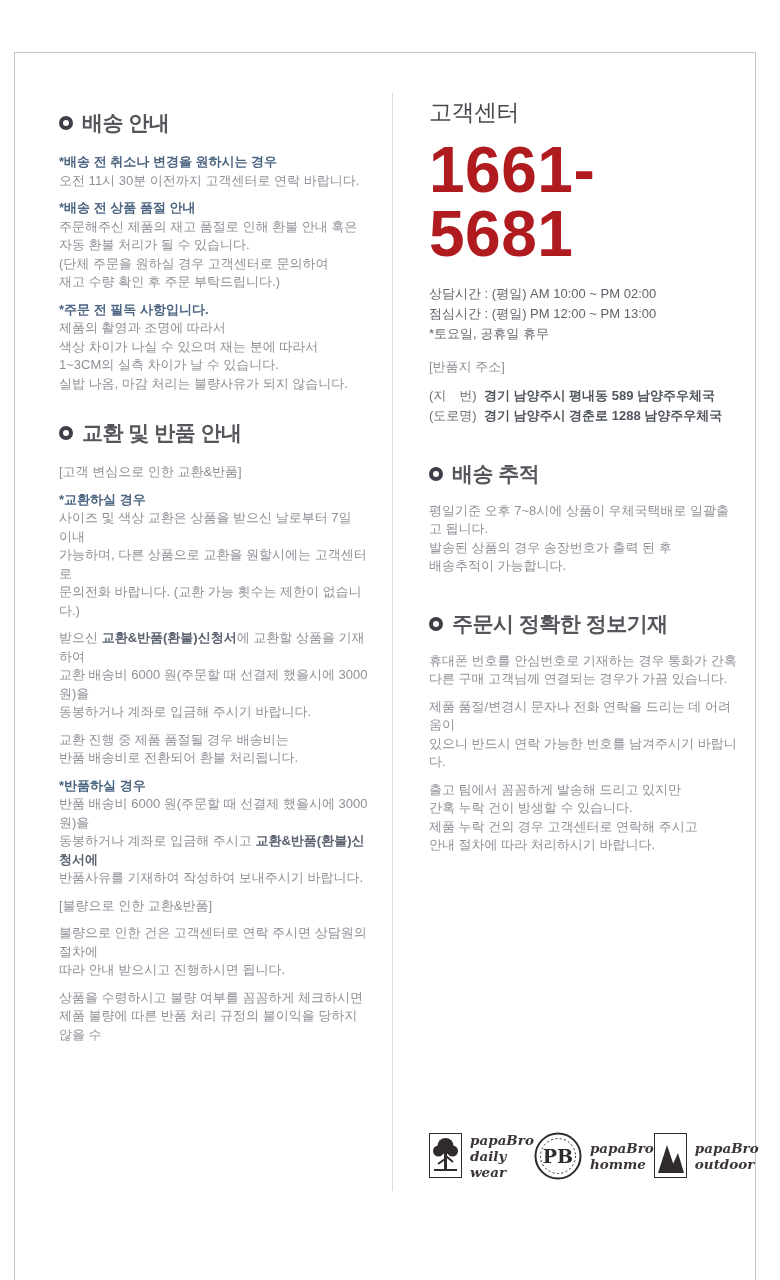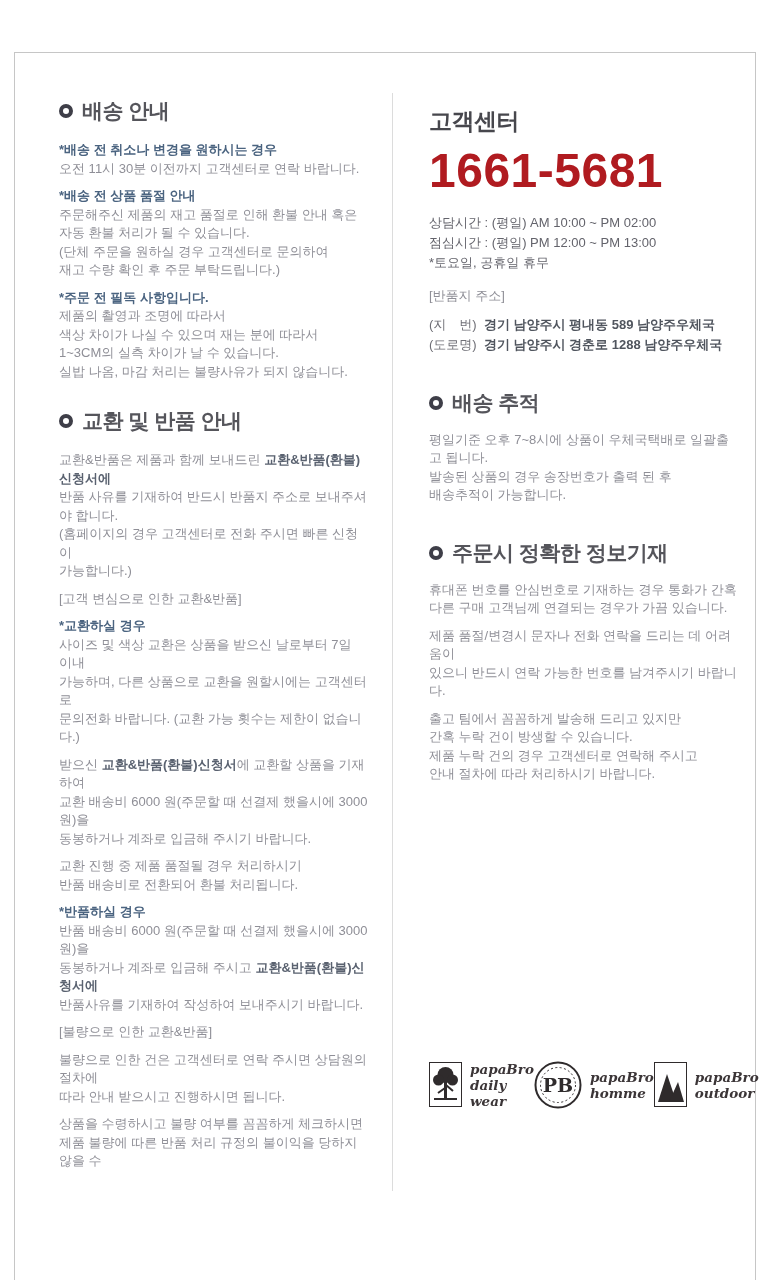--- a/index.html
+++ b/index.html
@@ -6,37 +6,37 @@
   body{width:780px;height:1280px;overflow:hidden;position:relative;
        font-family:"Liberation Sans","DejaVu Sans",sans-serif;}
   .panel{position:absolute;left:14px;top:52px;width:742px;height:1400px;
          border:1px solid #c6c6c6;background:#fff;box-sizing:border-box;}
   .divider{position:absolute;left:377px;top:40px;width:1px;height:1098px;background:#dcdcdc;}
   .col{position:absolute;top:0;box-sizing:border-box;}
   .col-left{left:0;width:377px;padding:44px 24px 40px 44px;}
   .col-right{left:377px;width:364px;padding:44px 18px 40px 37px;}
 
   .sec-h{display:flex;align-items:center;gap:9px;margin:26px 0 16px;}
-  .col-left .sec-h:first-child{margin-top:0;}
+  .col-left .sec-h:first-child{margin-top:12px;}
   .col-right .sec-h{margin:34px 0 14px;gap:9px;}
   .bullet{width:6px;height:6px;border:4px solid #3e3e48;border-radius:50%;
           display:inline-block;background:#fff;flex:0 0 auto;}
   .sec-h-text{font-size:21px;font-weight:700;color:#55555b;letter-spacing:-0.5px;}
 
   .para{margin:0 0 9px;font-size:13px;line-height:18.5px;color:#8f8f97;
         white-space:pre-wrap;}
   .b{color:#5a6270;font-weight:700;}
   .bb{color:#4b6480;font-weight:700;}
   .dark{color:#63636b;line-height:20px;}
   .mt14{margin-top:14px;}
   .addr{color:#6e6e75;line-height:20px;}
   .addr .b{color:#50555e;}
 
-  .cs-title{font-size:23px;font-weight:700;color:#47474d;margin:9px 0 10px;letter-spacing:-0.5px;}
-  .phone{font-size:48px;font-weight:700;color:#b01b20;letter-spacing:0.5px;
+  .cs-title{font-size:23px;font-weight:400;color:#47474d;margin:0 0 10px;letter-spacing:-0.5px;}
+  .phone{font-size:64px;font-weight:700;color:#b01b20;letter-spacing:0.5px;
          line-height:1;margin:4px 0 18px;}
 
   .logo-spacer{height:268px;}
   .logos{display:flex;align-items:center;}
   .logo{display:flex;align-items:center;gap:8px;}
   .licon{display:inline-flex;flex:0 0 auto;}
   .ltext{font-family:"DejaVu Serif","Liberation Serif",serif;font-style:italic;
          font-weight:700;font-size:13.5px;line-height:16px;color:#3b3537;}
   .ltext span{display:block;}
 </style>
@@ -51,25 +51,24 @@
         <span class="bullet"></span>
         <span class="sec-h-text">배송 안내</span>
       </div>
       <p class="para"><span class="bb">*배송 전 취소나 변경을 원하시는 경우</span><br><span>오전 11시 30분 이전까지 고객센터로 연락 바랍니다.</span></p>
       <p class="para"><span class="bb">*배송 전 상품 품절 안내</span><br><span>주문해주신 제품의 재고 품절로 인해 환불 안내 혹은</span><br><span>자동 환불 처리가 될 수 있습니다.</span><br><span>(단체 주문을 원하실 경우 고객센터로 문의하여</span><br><span>재고 수량 확인 후 주문 부탁드립니다.)</span></p>
       <p class="para"><span class="bb">*주문 전 필독 사항입니다.</span><br><span>제품의 촬영과 조명에 따라서</span><br><span>색상 차이가 나실 수 있으며 재는 분에 따라서</span><br><span>1~3CM의 실측 차이가 날 수 있습니다.</span><br><span>실밥 나옴, 마감 처리는 불량사유가 되지 않습니다.</span></p>
       <div class="sec-h">
         <span class="bullet"></span>
         <span class="sec-h-text">교환 및 반품 안내</span>
       </div>
-      <p class="para"><span>교환&amp;반품은 제품과 함께 보내드린 </span><span class="b">교환&amp;반품(환불)신청서에</span><br><span>반품 사유를 기재하여 반드시 반품지 주소로 보내주셔야 합니다.</span><br><span>(홈페이지의 경우 고객센터로 전화 주시면 빠른 신청이</span><br><span>가능합니다.)</span></p>
       <p class="para"><span>[고객 변심으로 인한 교환&amp;반품]</span></p>
       <p class="para"><span class="bb">*교환하실 경우</span><br><span>사이즈 및 색상 교환은 상품을 받으신 날로부터 7일 이내</span><br><span>가능하며, 다른 상품으로 교환을 원할시에는 고객센터로</span><br><span>문의전화 바랍니다. (교환 가능 횟수는 제한이 없습니다.)</span></p>
       <p class="para"><span>받으신 </span><span class="b">교환&amp;반품(환불)신청서</span><span>에 교환할 상품을 기재하여</span><br><span>교환 배송비 6000 원(주문할 때 선결제 했을시에 3000 원)을</span><br><span>동봉하거나 계좌로 입금해 주시기 바랍니다.</span></p>
-      <p class="para"><span>교환 진행 중 제품 품절될 경우 처리하시기</span><br><span>반품 배송비로 전환되어 환불 처리됩니다.</span></p>
+      <p class="para"><span>교환 진행 중 제품 품절될 경우 배송비는</span><br><span>반품 배송비로 전환되어 환불 처리됩니다.</span></p>
       <p class="para"><span class="bb">*반품하실 경우</span><br><span>반품 배송비 6000 원(주문할 때 선결제 했을시에 3000원)을</span><br><span>동봉하거나 계좌로 입금해 주시고 </span><span class="b">교환&amp;반품(환불)신청서에</span><br><span>반품사유를 기재하여 작성하여 보내주시기 바랍니다.</span></p>
       <p class="para"><span>[불량으로 인한 교환&amp;반품]</span></p>
       <p class="para"><span>불량으로 인한 건은 고객센터로 연락 주시면 상담원의 절차에</span><br><span>따라 안내 받으시고 진행하시면 됩니다.</span></p>
       <p class="para"><span>상품을 수령하시고 불량 여부를 꼼꼼하게 체크하시면</span><br><span>제품 불량에 따른 반품 처리 규정의 불이익을 당하지 않을 수</span><br></p>
     </div>
 
   <div class="col col-right">
     <div class="cs-title">고객센터</div>
     <div class="phone">1661-5681</div>
 

